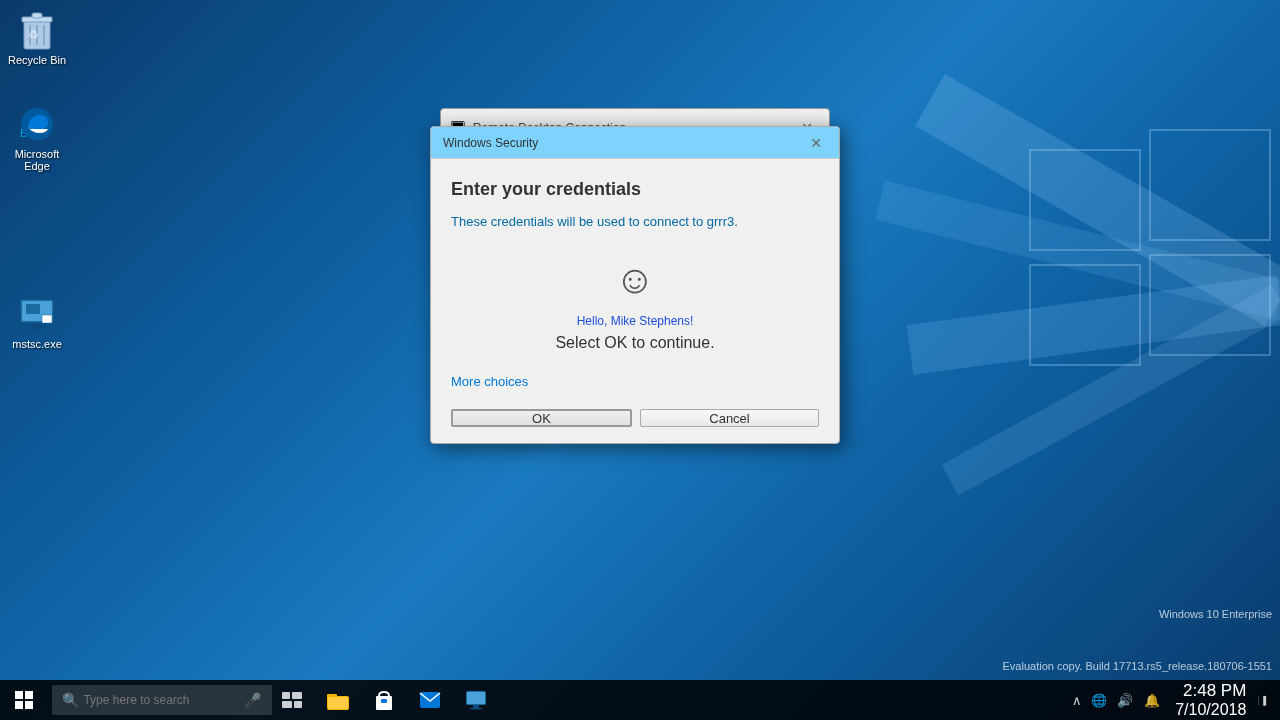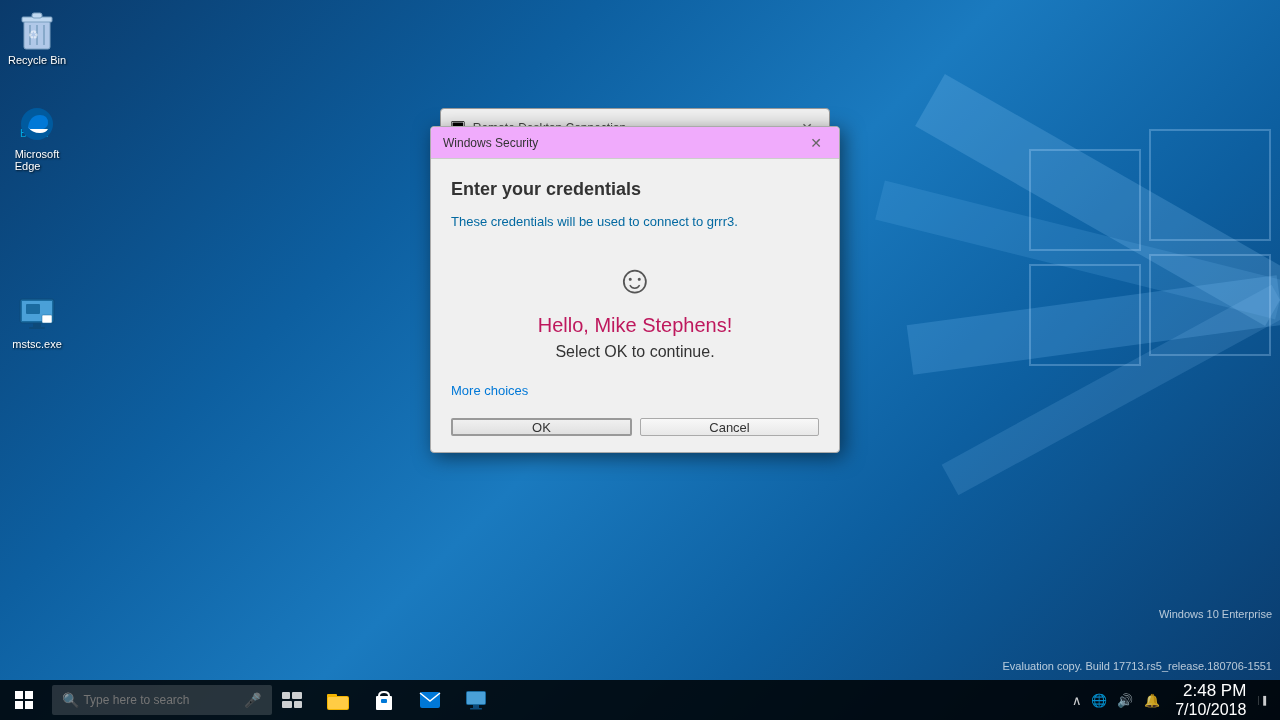--- a/index.html
+++ b/index.html
@@ -162,20 +162,21 @@
       height: 40px;
       display: flex;
       align-items: center;
       justify-content: center;
       font-size: 32px;
     }
 
     .desktop-icon-label {
       font-size: 11px;
       color: white;
+      text-align: center;
       margin-top: 4px;
       text-shadow: 1px 1px 2px rgba(0,0,0,0.8);
       word-break: break-word;
     }
 
     
     #rdp-window {
       position: absolute;
       top: 108px;
       left: 440px;
@@ -226,21 +227,21 @@
       left: 430px;
       width: 410px;
       background: #f0f0f0;
       border: 1px solid #aaa;
       border-radius: 4px;
       box-shadow: 4px 4px 20px rgba(0,0,0,0.5);
       z-index: 50;
     }
 
     .dialog-titlebar {
-      background: #f0abfc;
+      background: #7dd3fc;
       border-bottom: 1px solid #ccc;
       border-radius: 4px 4px 0 0;
       padding: 8px 12px;
       display: flex;
       align-items: center;
       height: 32px;
     }
 
     .dialog-title-text {
       font-size: 12px;
@@ -285,23 +286,23 @@
       padding: 16px 0 20px 0;
     }
 
     .user-avatar-smiley {
       font-size: 40px;
       margin-bottom: 12px;
       color: #555;
     }
 
     .user-greeting {
-      font-size: 20px;
+      font-size: 12px;
       font-weight: 400;
-      color: #be185d;
+      color: #1d4ed8;
       margin-bottom: 6px;
     }
 
     .user-instruction {
       font-size: 16px;
       font-weight: 400;
       color: #333;
     }
 
     .more-choices-link {

